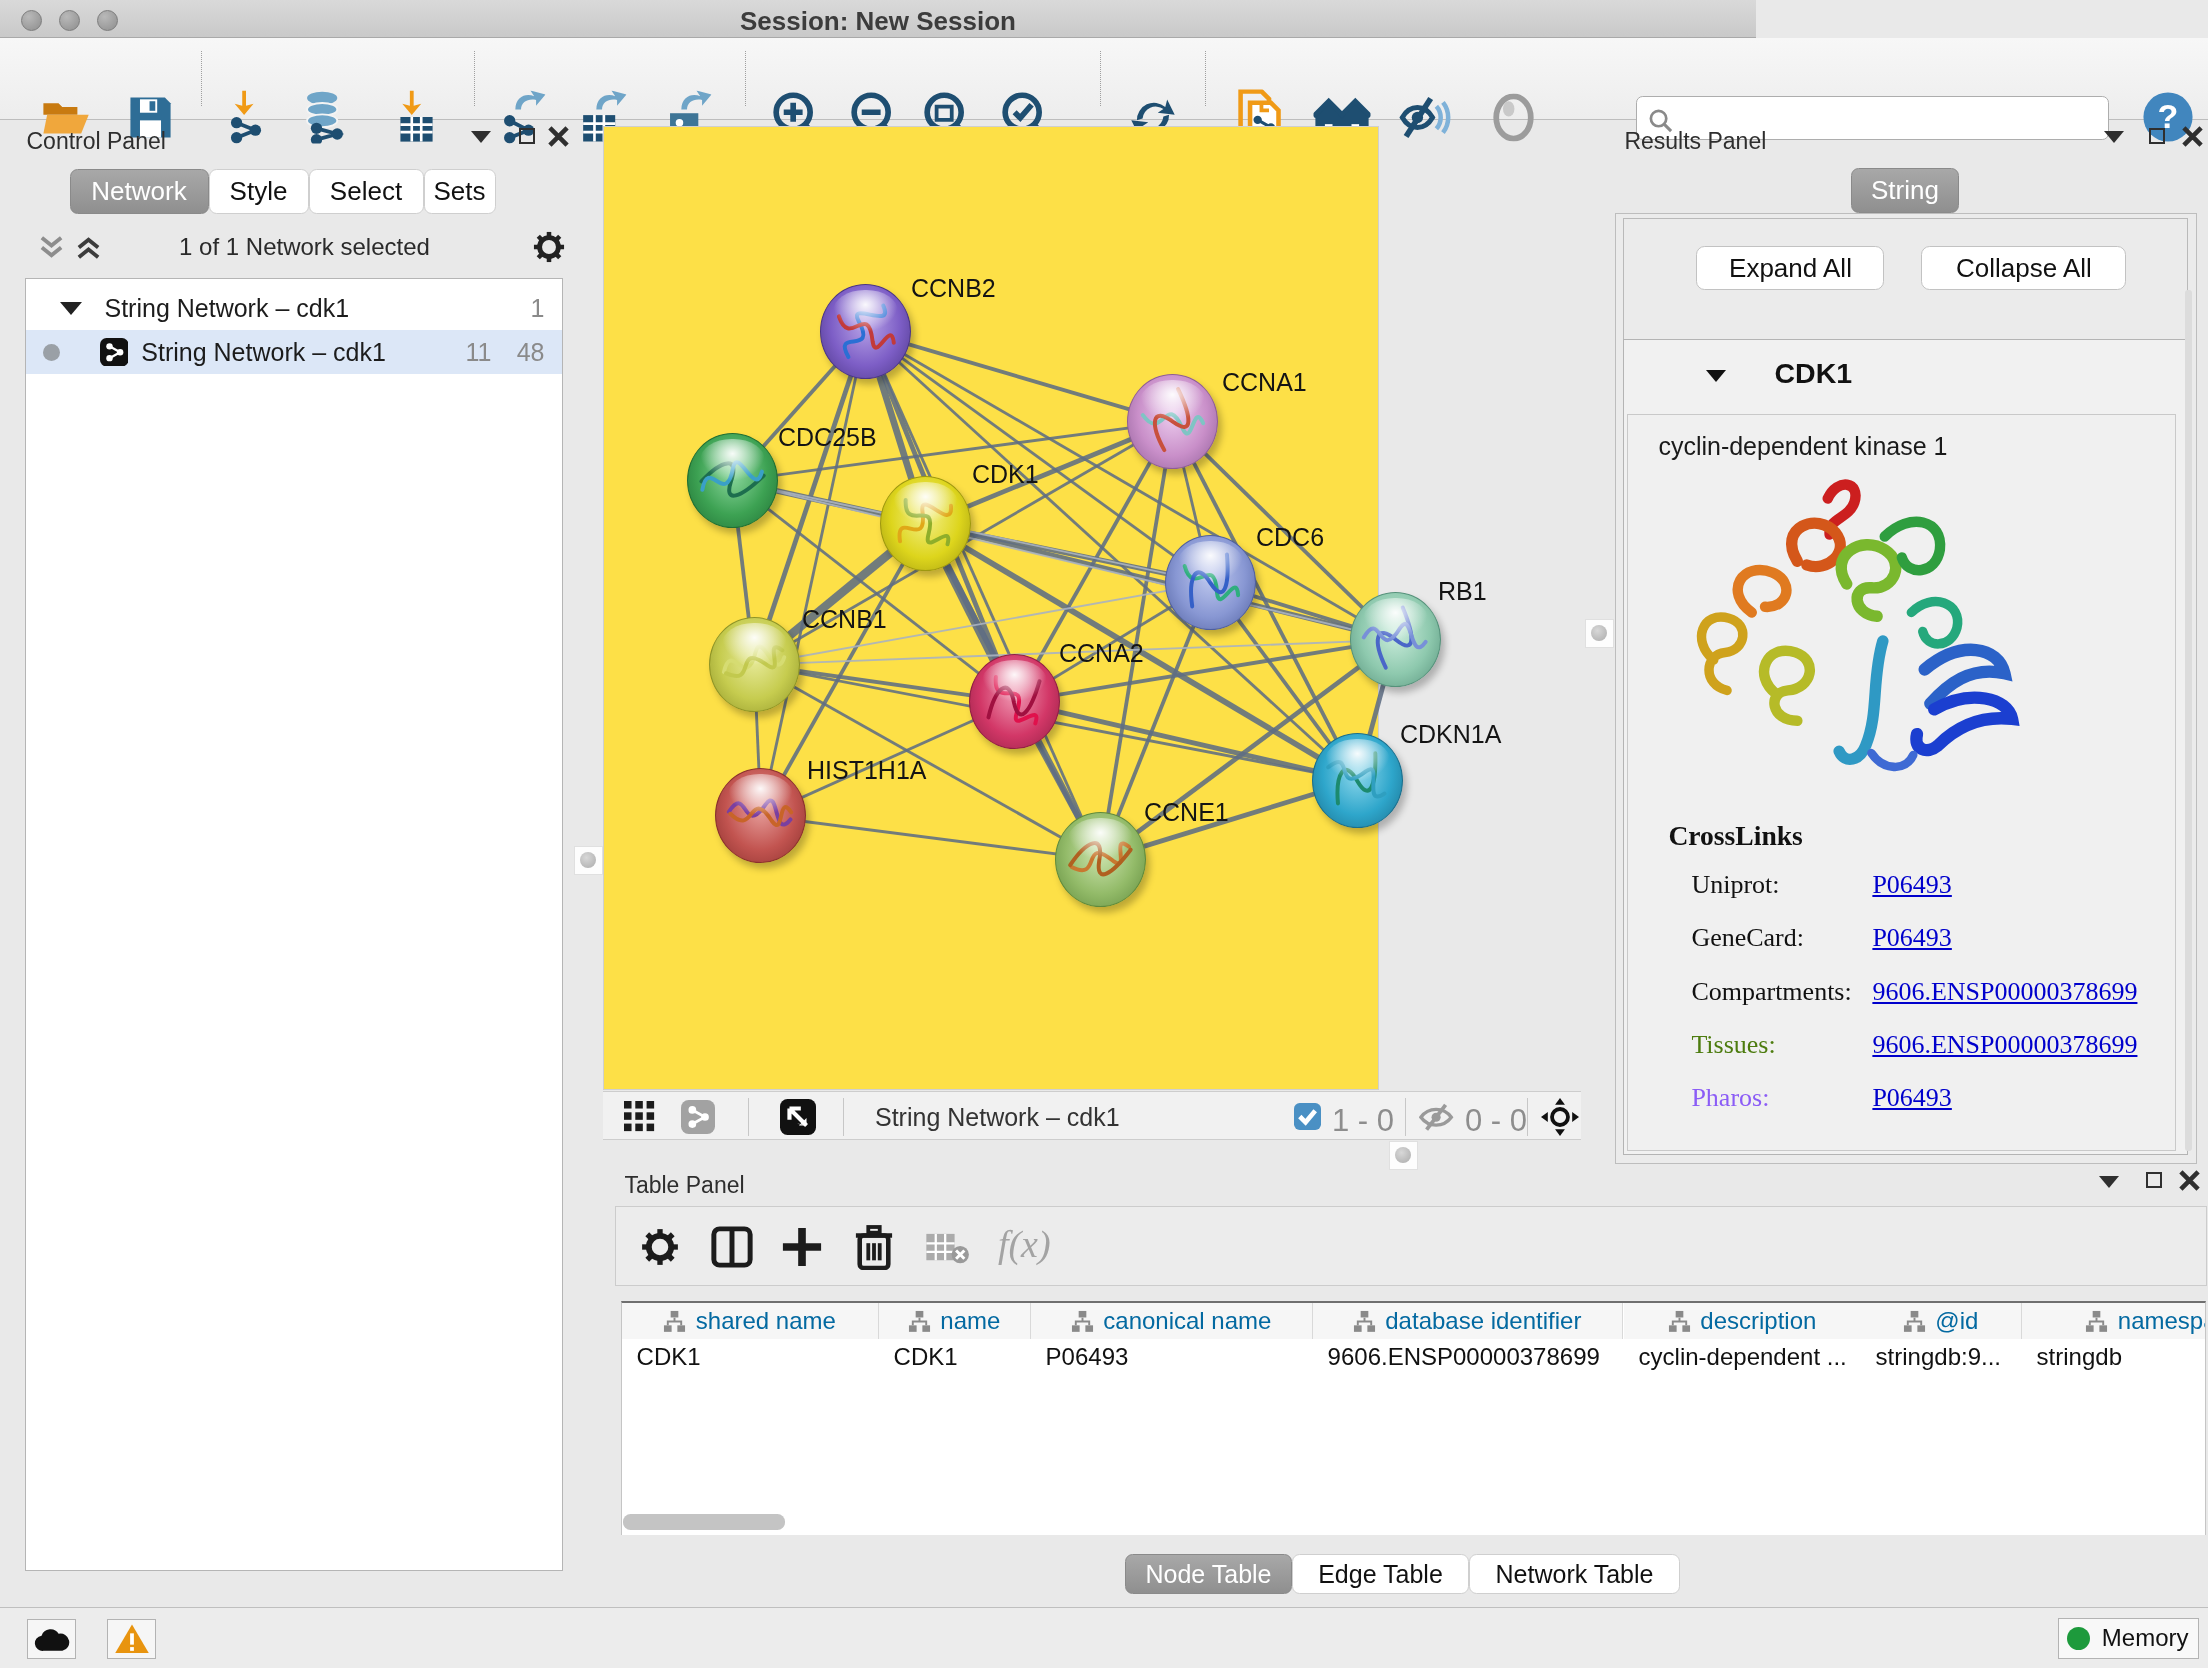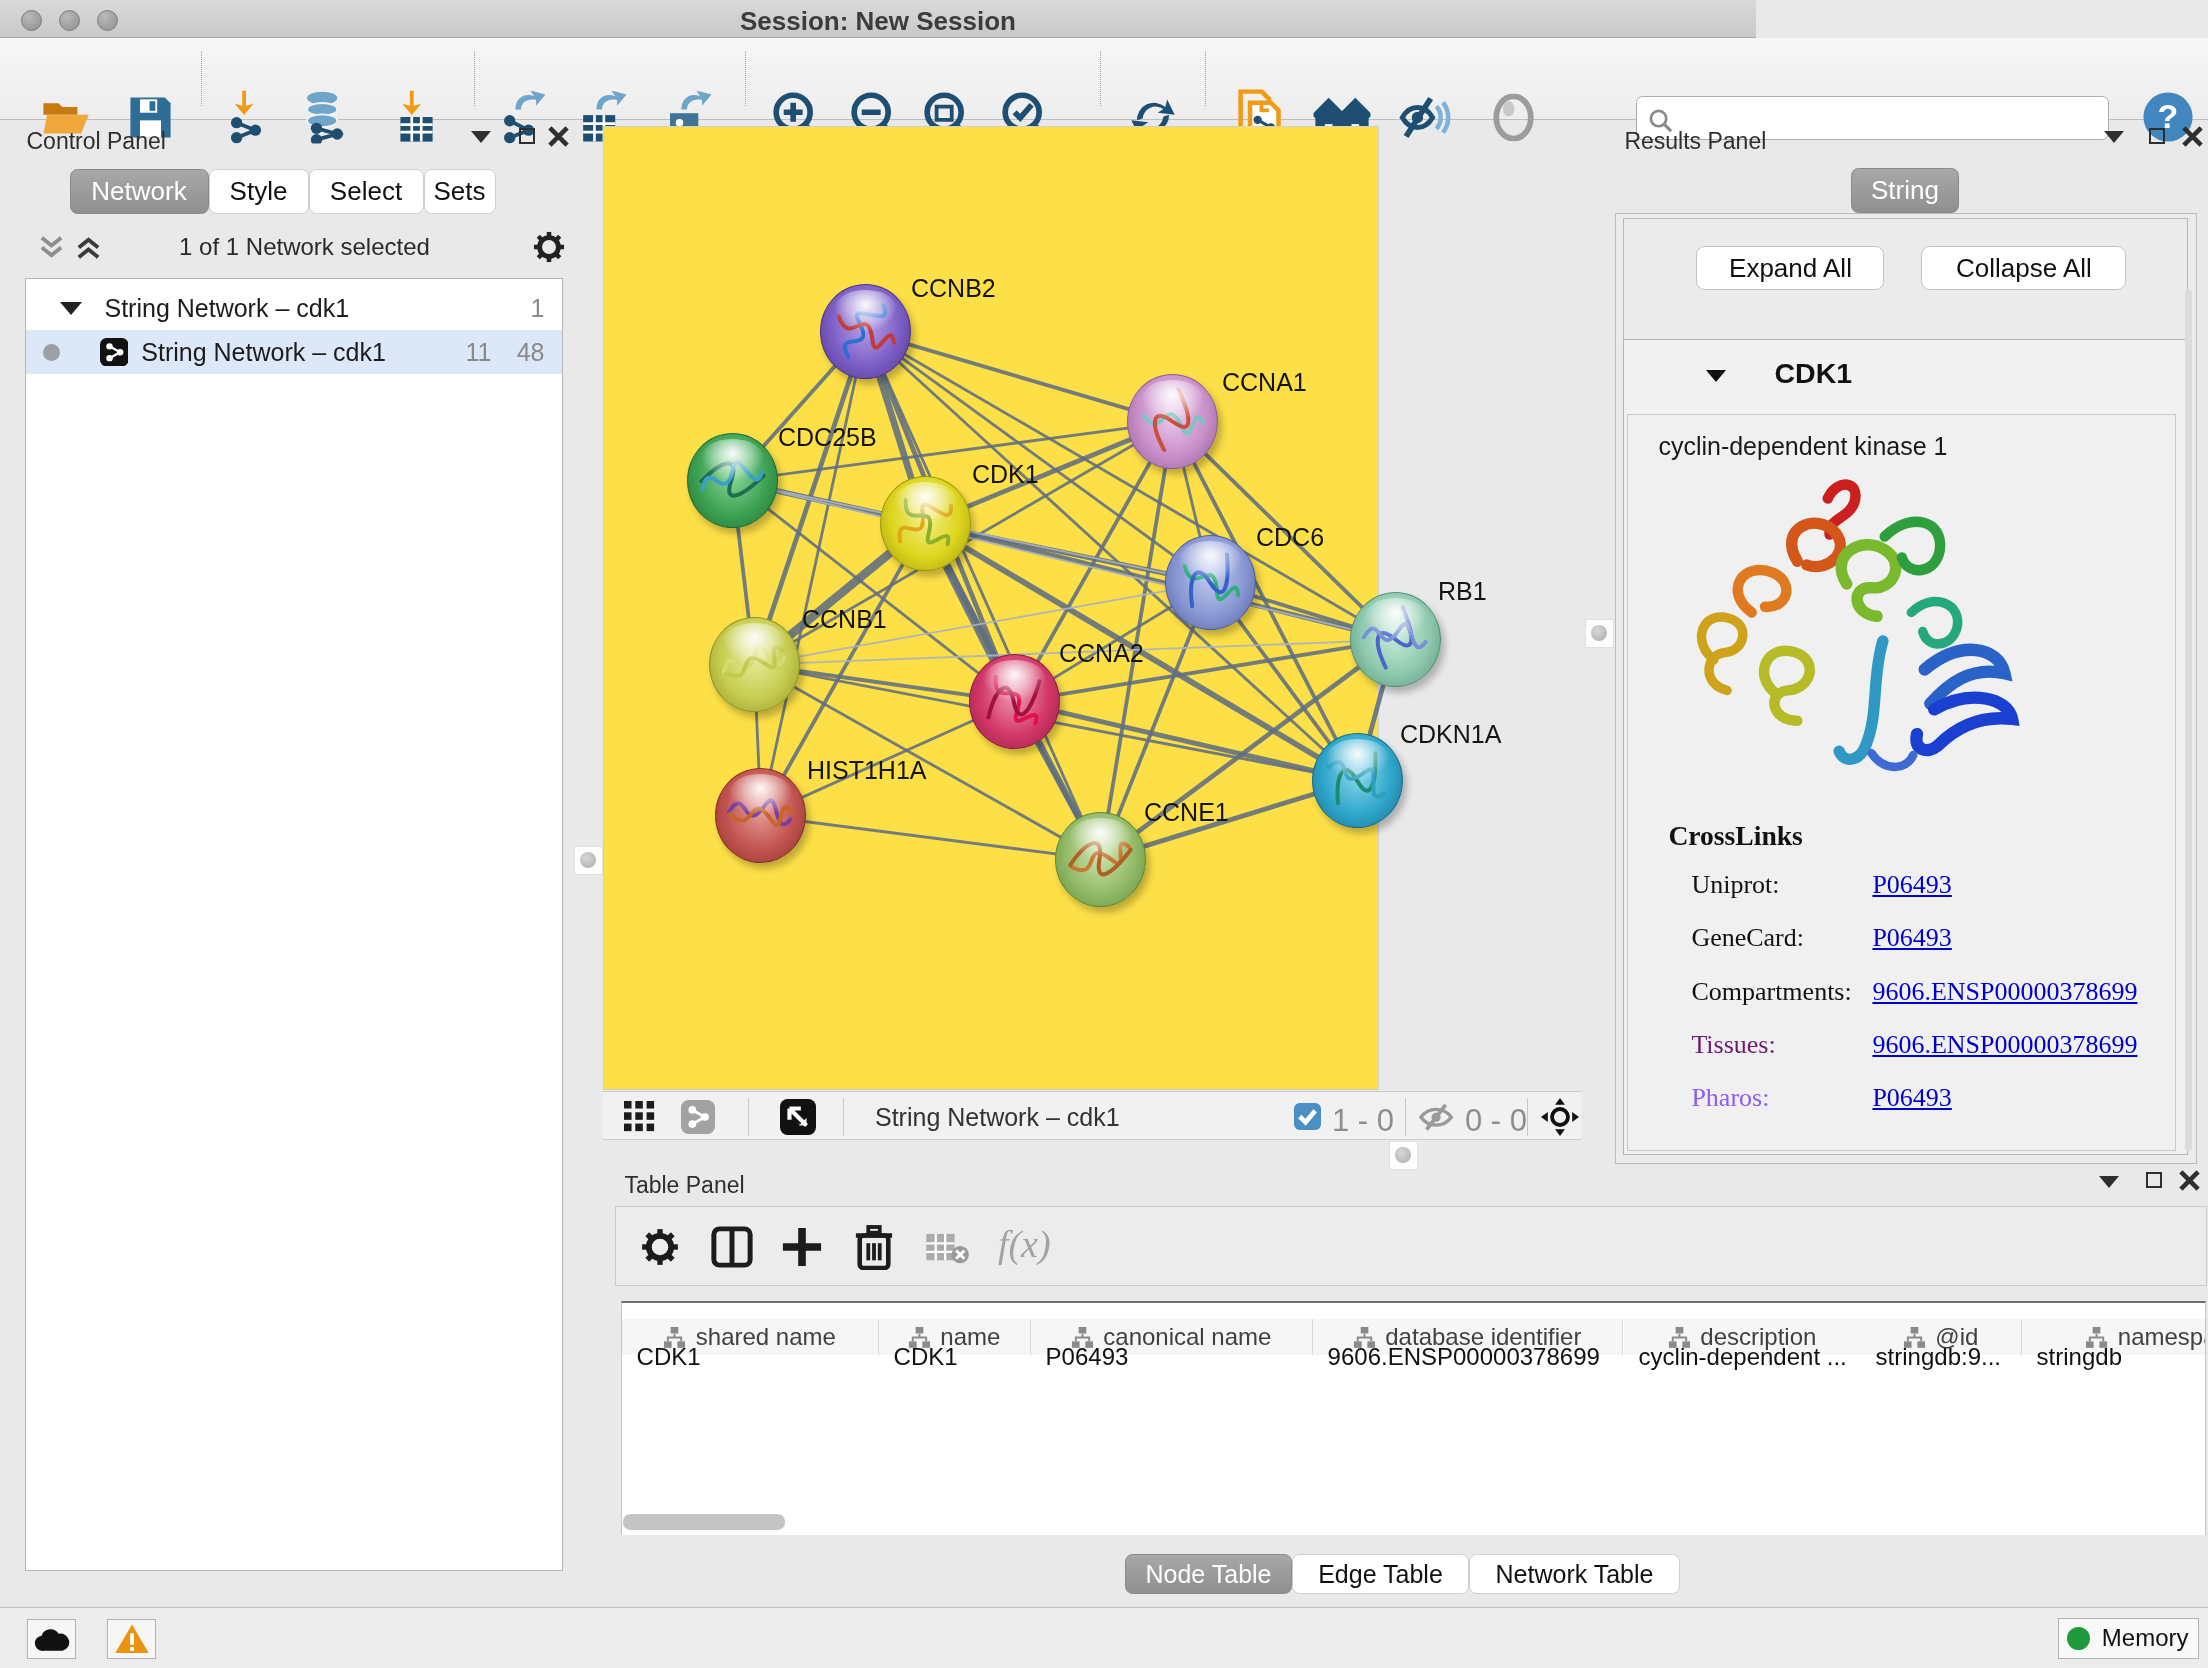--- a/index.html
+++ b/index.html
@@ -75,22 +75,22 @@
   .xlink { color:#0000cc; text-decoration:underline; }
   .xl-row { position:absolute; left:0; width:100%; height:53px; font-size:26px; }
   #rp-scroll { position:absolute; right:3.8px; top:76px; width:6.7px; height:861px; background:#dcdcdc; border-radius:2.9px; }
 
   
   #table-panel { position:absolute; left:613px; top:1168px; width:1596px; height:436px; }
   #tp-toolbar { position:absolute; left:1.9px; top:38px; width:1592px; height:80px;
     background:#ececec; border:1px solid #cccccc; }
   #tp-table { position:absolute; left:7.6px; top:133px; width:1585px; height:234px;
     background:#fff; border-top:2.9px solid #6f6f6f; border-left:1px solid #c5c5c5; border-right:1px solid #c5c5c5; overflow:hidden; }
-  .th-cell { position:absolute; top:16px; height:36px; background:#f6f6f6; border-right:1px solid #d9d9d9;
-    display:flex; align-items:center; justify-content:center; gap:9.5px; font-size:24px; color:#404040; }
+  .th-cell { position:absolute; top:0; height:36px; background:#f6f6f6; border-right:1px solid #d9d9d9;
+    display:flex; align-items:center; justify-content:center; gap:9.5px; font-size:24px; color:#0369a1; }
   .td-cell { position:absolute; top:36px; height:36px; display:flex; align-items:center;
     padding-left:15px; font-size:24px; color:#111; white-space:nowrap; overflow:hidden; }
   #tp-hscroll { position:absolute; left:9.5px; top:346px; width:162px; height:16px;
     background:#c4c4c4; border-radius:7.6px; }
   .bottom-tab { height:40px; }
 
   
   #statusbar { position:absolute; left:0; top:1607px; width:2208px; height:61px;
     background:#ececec; border-top:1px solid #bfbfbf; }
   .sbtn { position:absolute; top:11.4px; width:49px; height:40px; background:#f6f6f6;
@@ -574,21 +574,21 @@
             <path d="M262 252 C300 230 340 240 344 262 C308 258 284 272 266 290 C254 300 240 294 244 278" stroke="#1b3fd0" stroke-width="13"></path>
             <path d="M196 298 C208 316 232 318 240 300" stroke="#3f6ad4" stroke-width="9"></path>
           </g>
         </svg>
 
         <div class="abs serif" style="left:40px;top:405px;font-size:27.6px;font-weight:bold;color:#111">CrossLinks</div>
         <div class="abs" id="crosslinks" style="left:63px;top:455px;width:495px;height:285px">
             <div class="xl-row serif" style="top: 0px;"><span style="color: rgb(17, 17, 17);">Uniprot:</span><span class="xlink" style="position: absolute; left: 181px;">P06493</span></div>
             <div class="xl-row serif" style="top: 53px;"><span style="color: rgb(17, 17, 17);">GeneCard:</span><span class="xlink" style="position: absolute; left: 181px;">P06493</span></div>
             <div class="xl-row serif" style="top: 107px;"><span style="color: rgb(17, 17, 17);">Compartments:</span><span class="xlink" style="position: absolute; left: 181px;">9606.ENSP00000378699</span></div>
-            <div class="xl-row serif" style="top: 160px;"><span style="color: #701a75;">Tissues:</span><span class="xlink" style="position: absolute; left: 181px;">9606.ENSP00000378699</span></div>
+            <div class="xl-row serif" style="top: 160px;"><span style="color: #4d7c0f;">Tissues:</span><span class="xlink" style="position: absolute; left: 181px;">9606.ENSP00000378699</span></div>
             <div class="xl-row serif" style="top: 213px;"><span style="color: #8b5cf6; margin-top: 8px;">Pharos:</span><span class="xlink" style="position: absolute; left: 181px;">P06493</span></div>
           </div>
       </div>
     </div>
     <div id="rp-scroll"></div>
   </div>
 </div>
 
 <div id="table-panel">
   <div class="abs" style="left:11.4px;top:3.8px">

